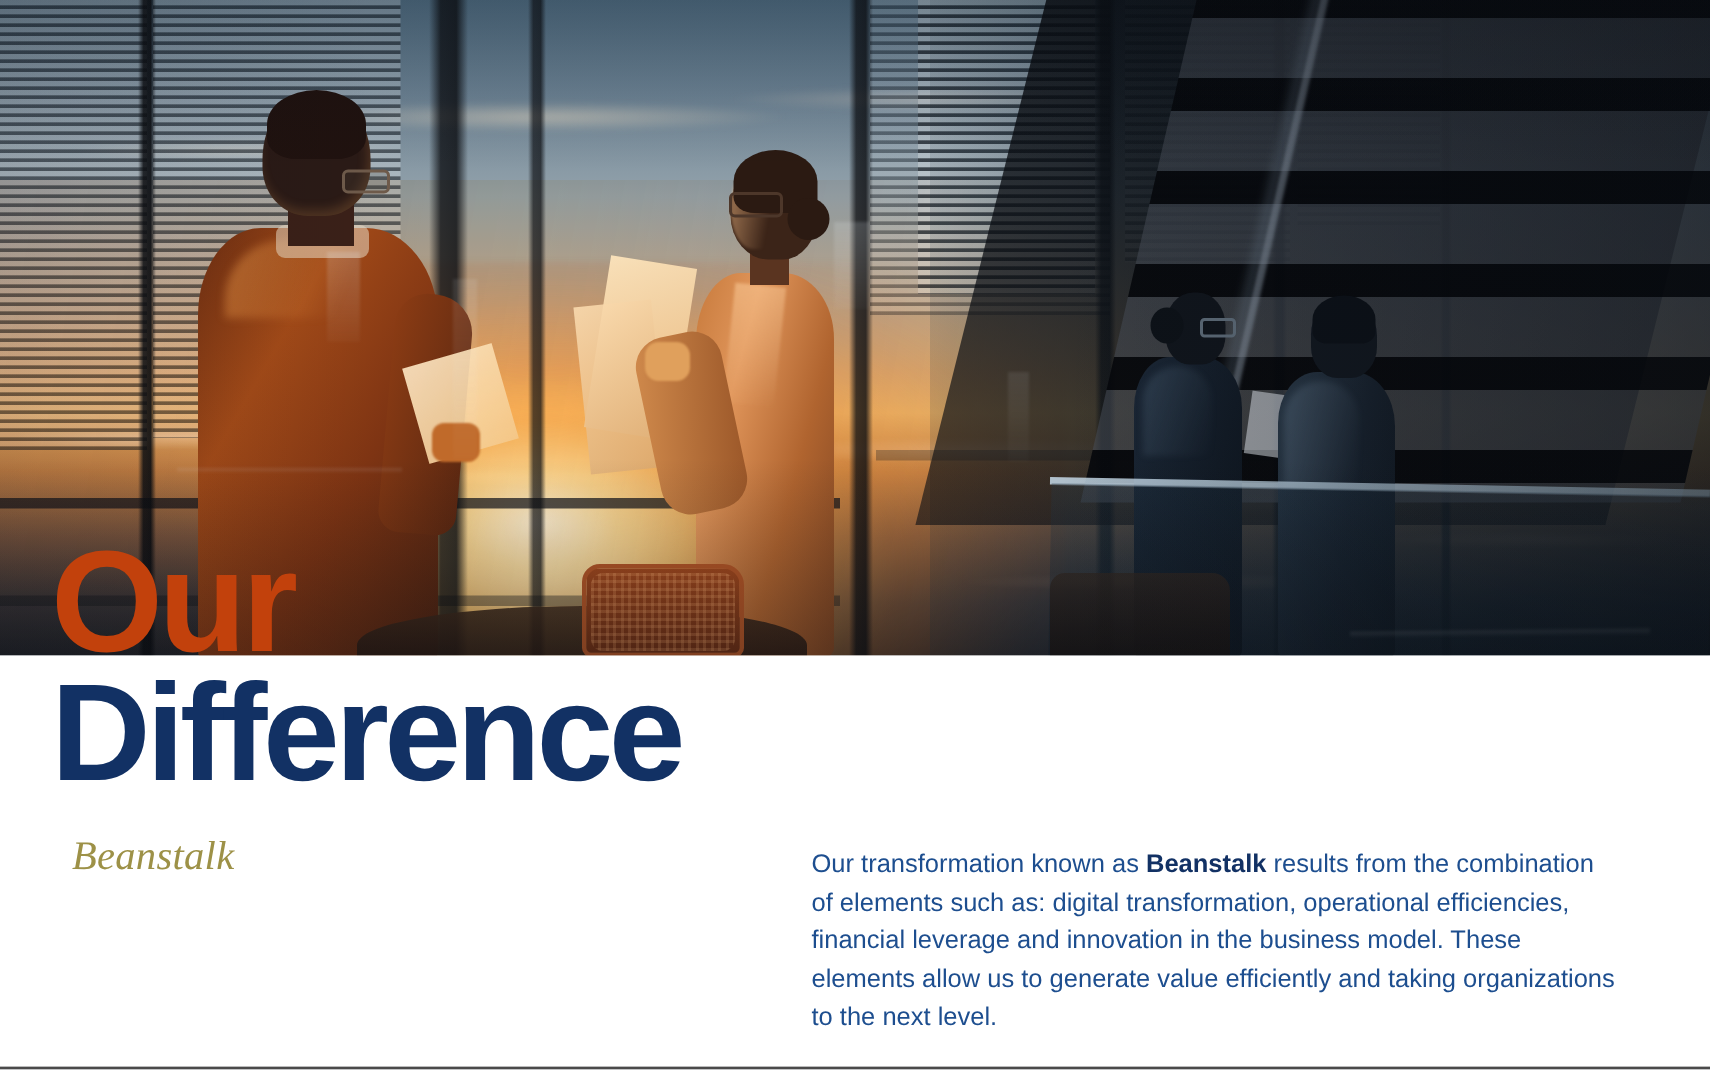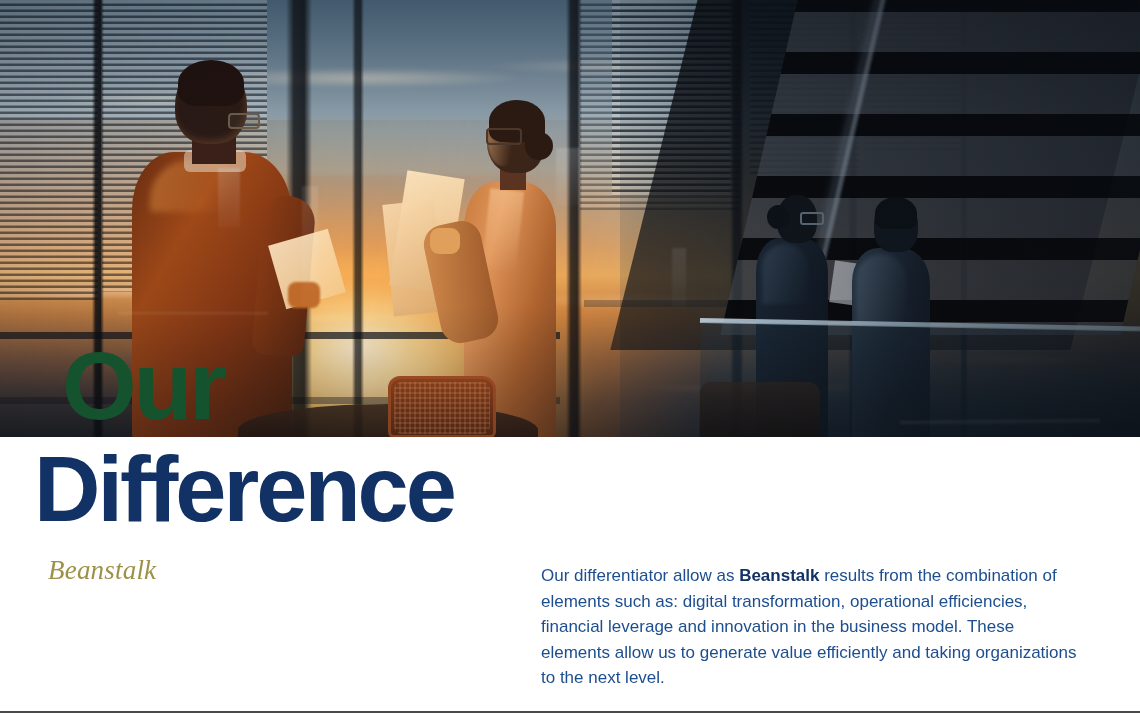--- a/index.html
+++ b/index.html
@@ -405,30 +405,29 @@
     background:
       linear-gradient(to bottom, rgba(10,14,20,0.22) 0%, rgba(10,14,20,0.0) 26%, rgba(10,14,20,0.0) 70%, rgba(10,14,20,0.30) 100%),
       linear-gradient(to right, rgba(10,14,20,0.10) 0%, rgba(10,14,20,0.0) 22%, rgba(10,14,20,0.0) 62%, rgba(8,12,18,0.38) 100%);
     pointer-events: none;
   }
 
   
   #title-our {
     position: absolute;
     left: 34px;
-    top: 338px;
+    top: 354px;
     font-family: "Liberation Sans", sans-serif;
     font-weight: 700;
     font-size: 96px;
     line-height: 96px;
     letter-spacing: -3px;
-    color: #14532d;
+    color: #c2410c;
     z-index: 40;
     white-space: nowrap;
-    margin-left: 28px;
   }
   #title-difference {
     position: absolute;
     left: 34px;
     top: 441px;
     font-family: "Liberation Sans", sans-serif;
     font-weight: 700;
     font-size: 92px;
     line-height: 96px;
     letter-spacing: -3px;
@@ -581,18 +580,18 @@
 
   <div id="title-difference">Difference</div>
 
   <div id="lower">
 
     <div id="subtitle-block">
       <div id="brand-name">Beanstalk</div>
     </div>
 
     <div id="body-block">
-      <span>Our differentiator allow as </span><b>Beanstalk</b><span> results from the combination of elements such as: digital transformation, operational efficiencies, financial leverage and innovation in the business model. These elements allow us to generate value efficiently and taking organizations to the next level.</span>
+      <span>Our transformation known as </span><b>Beanstalk</b><span> results from the combination of elements such as: digital transformation, operational efficiencies, financial leverage and innovation in the business model. These elements allow us to generate value efficiently and taking organizations to the next level.</span>
     </div>
 
   </div>
 
 </div>
 
 </body></html>

